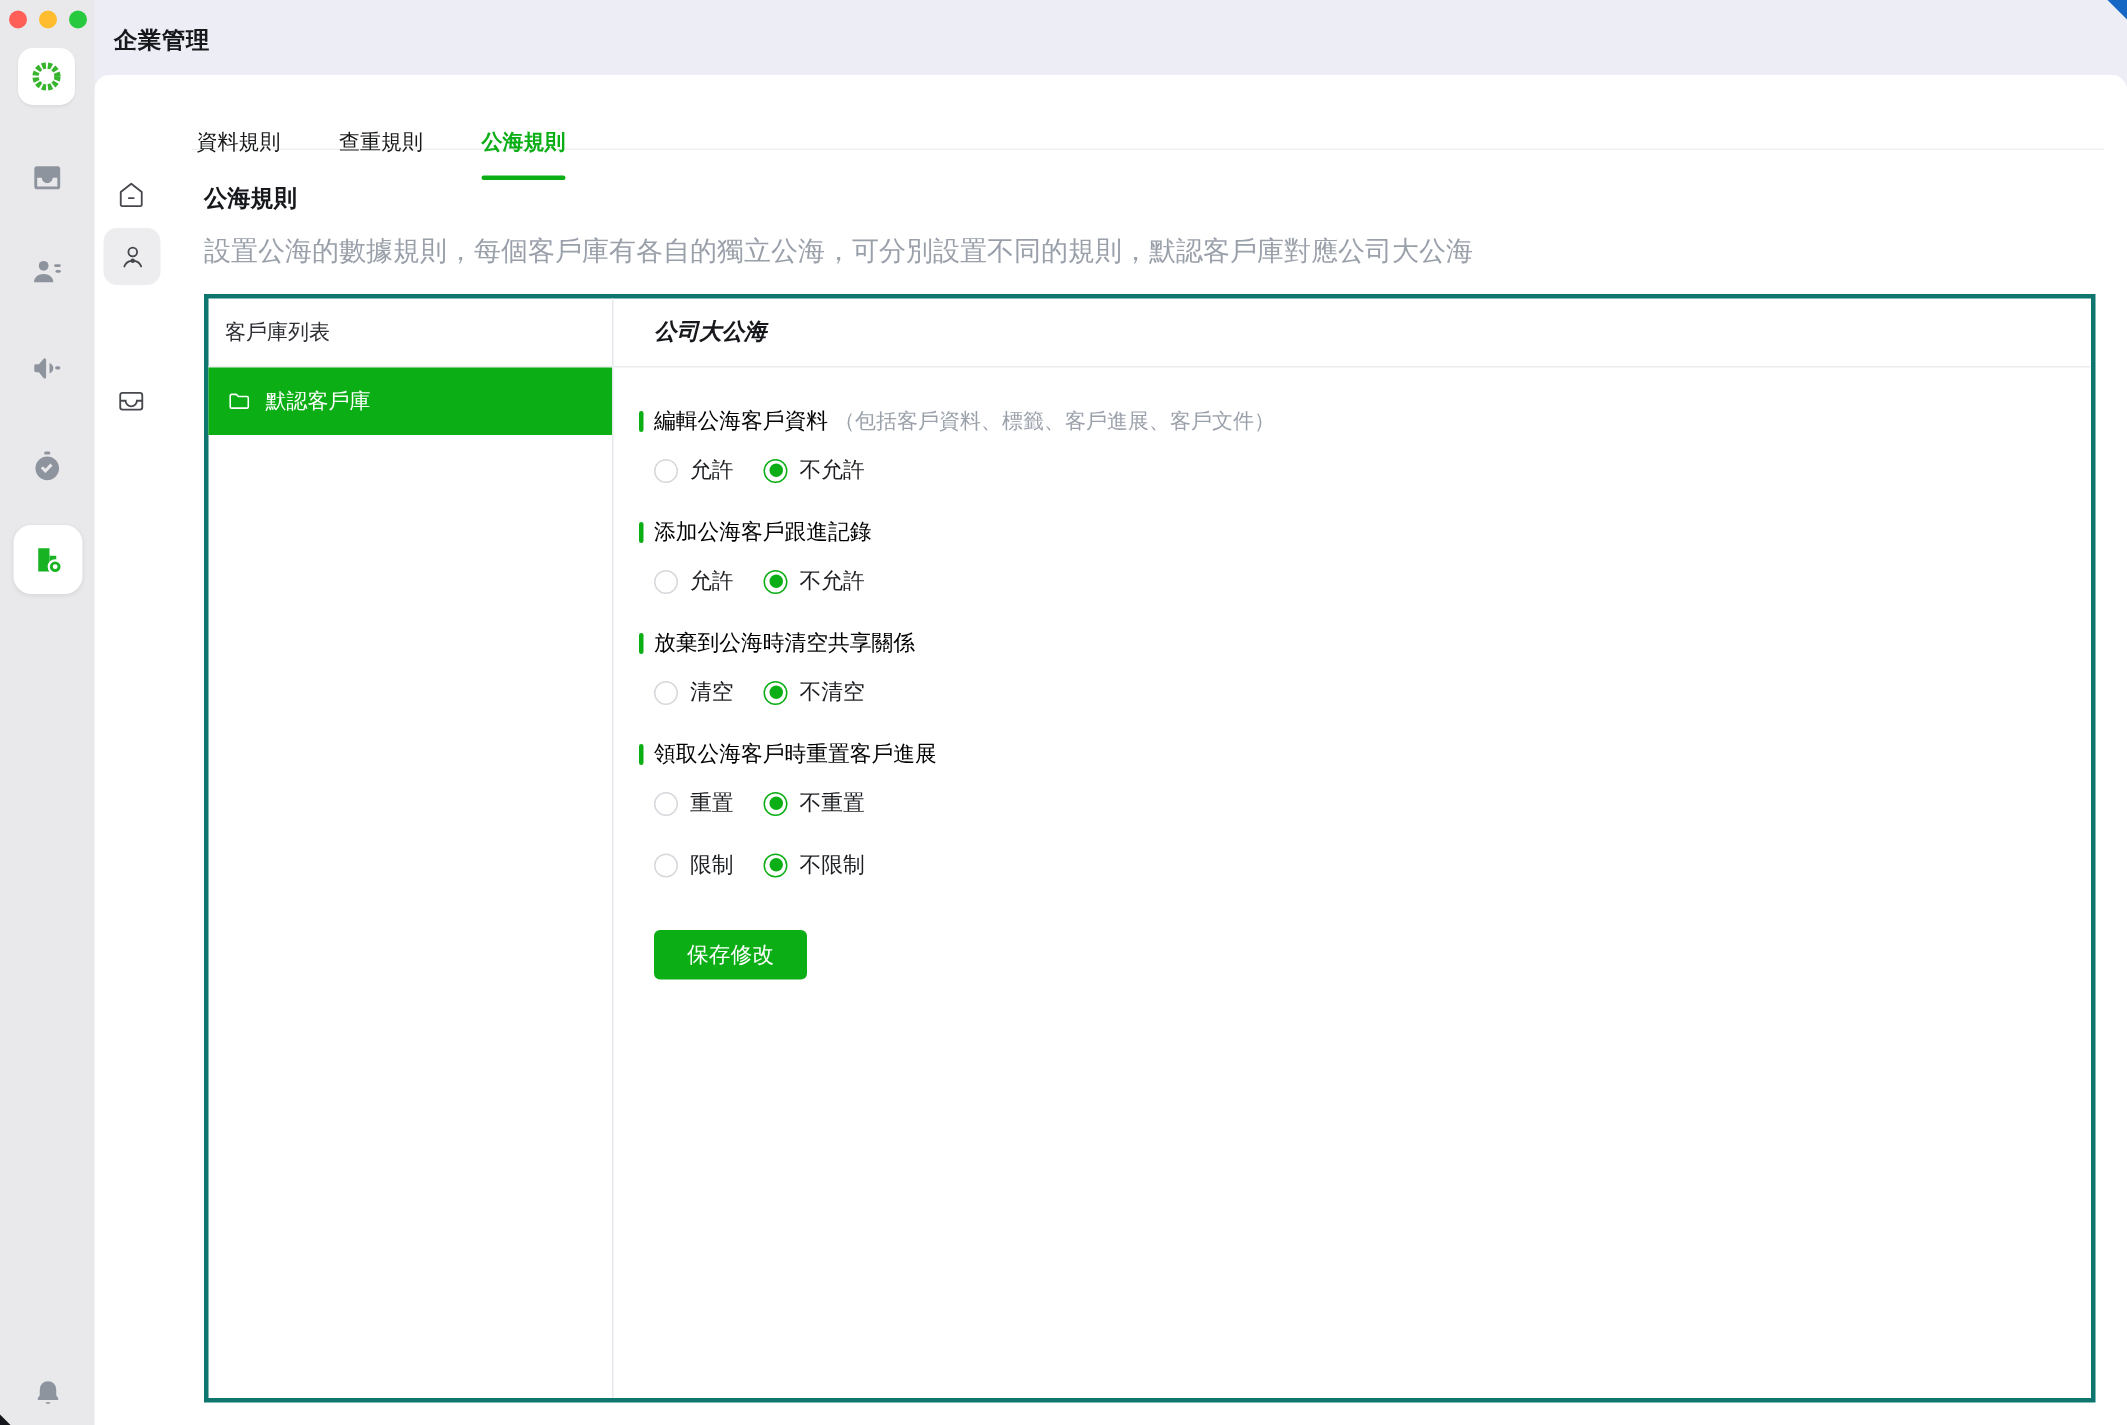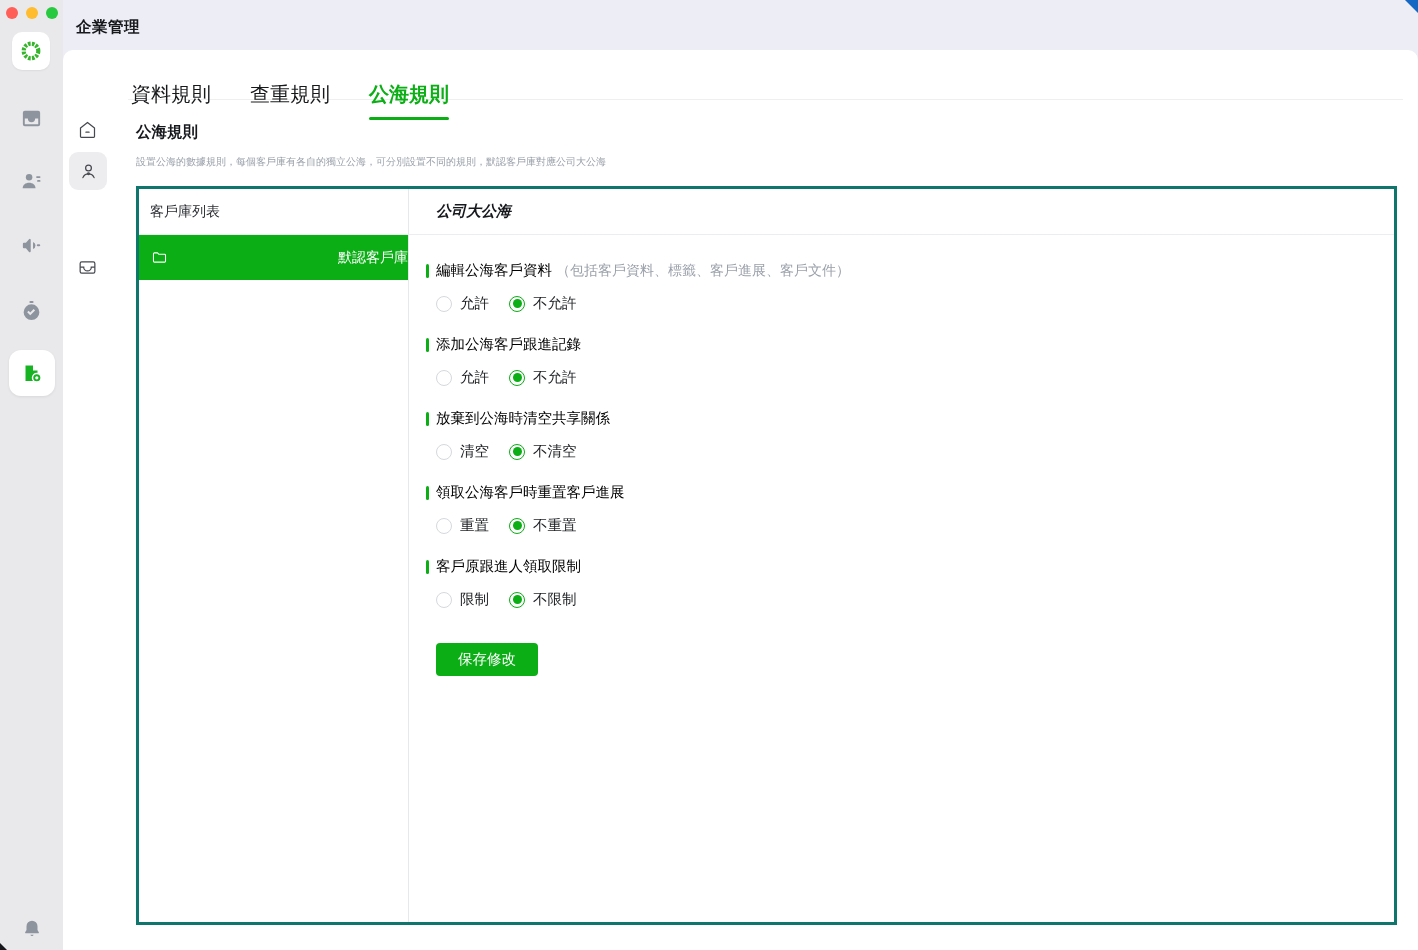--- a/index.html
+++ b/index.html
@@ -22,34 +22,34 @@
   .corner-tr { position:absolute; right:0; top:0; width:0; height:0; border-top:13px solid #1467c2; border-left:13px solid transparent; z-index:3; }
 
   
   .nav-col { position:absolute; left:0; top:0; width:49px; height:900px; }
   .nav-ic { position:absolute; left:0; width:49px; display:flex; justify-content:center; color:#46484e; }
   .nav-active-box { position:absolute; left:6px; top:102px; width:38px; height:38px; background:#ededf0; border-radius:9px; display:flex; align-items:center; justify-content:center; color:#46484e; }
 
   
   .content { position:absolute; left:49px; top:0; width:1306px; height:900px; }
   .tab-bar { margin:0 15px 0 16px; height:50px; border-bottom:1px solid #efefef; display:flex; align-items:center; gap:39px; padding-left:3px; }
-  .tab { position:relative; height:100%; display:flex; align-items:center; font-size:20px; color:#17181a; cursor:pointer;margin-top:40px; }
+  .tab { position:relative; height:100%; display:flex; align-items:center; font-size:14px; color:#17181a; cursor:pointer;margin-top:40px; }
   .tab.active { color:var(--green); font-weight:700; }
   .tab.active::after { content:""; position:absolute; left:0; right:0; bottom:-1px; height:3px; border-radius:2px; background:var(--green); }
 
   .section-title { margin:22px 0 0 24px; font-size:15.5px; font-weight:700; color:#16181c; }
-  .section-desc { margin:12px 0 0 24px; font-size:10px; color:#9aa0aa; }
+  .section-desc { margin:12px 0 0 24px; font-size:18px; color:#9aa0aa; }
 
   .panel { margin:17px 21px 0 24px; height:739px; border:3px solid #0f766e; display:flex; flex-direction:column; }
   .panel-head { display:flex; height:46px; border-bottom:1px solid #ebedf0; flex:0 0 auto; }
   .ph-left { width:270px; border-right:1px solid #e5e8ec; display:flex; align-items:center; padding-left:11px; font-size:14px; color:#2c2e33; }
   .ph-right { flex:1; display:flex; align-items:center; padding-left:27px; font-size:15px; font-weight:700; color:#16181c;font-style:italic; }
   .panel-body { display:flex; flex:1; min-height:0; }
   .list-col { width:270px; border-right:1px solid #e5e8ec; }
-  .list-item.selected { height:45px; background:var(--green); color:#fff; display:flex; align-items:center; gap:9px; padding-left:12px; font-size:14px; font-weight:500; cursor:pointer;justify-content:space-between; }
+  .list-item.selected { height:45px; background:var(--green); color:#fff; display:flex; align-items:center; gap:9px; padding-left:12px; font-size:14px; font-weight:500; cursor:pointer; }
   .detail-col { flex:1; padding:26px 20px 0 17px; }
 
   .rule { margin-bottom:22px; }
   .rule-title-row { display:flex; align-items:center; }
   .rule-bar { width:3px; height:14px; border-radius:1.5px; background:var(--green); margin-right:7px; flex:0 0 auto; }
   .rule-title { font-size:14.5px; color:#000000; font-weight:500; }
   .rule-note { font-size:14px; color:#9ba1ab; margin-left:4px; }
   .radio-row { display:flex; align-items:center; margin:14px 0 0 10px; }
   .radio-opt { display:flex; align-items:center; gap:8px; margin-right:20px; cursor:pointer; }
   .radio { width:16px; height:16px; border-radius:50%; border:1px solid #d6d8dc; background:#fff; position:relative; flex:0 0 auto; }
@@ -274,24 +274,20 @@
                   <span class="radio-label">重置</span>
                 </label>
                 <label class="radio-opt">
                   <span class="radio sel"></span>
                   <span class="radio-label">不重置</span>
                 </label>
               </div>
             </div>
 
             <div class="rule">
-              <div class="rule-title-row">
-                <span class="rule-bar"></span>
-                <span class="rule-title">客戶原跟進人領取限制</span>
-              </div>
               <div class="radio-row">
                 <label class="radio-opt">
                   <span class="radio"></span>
                   <span class="radio-label">限制</span>
                 </label>
                 <label class="radio-opt">
                   <span class="radio sel"></span>
                   <span class="radio-label">不限制</span>
                 </label>
               </div>

